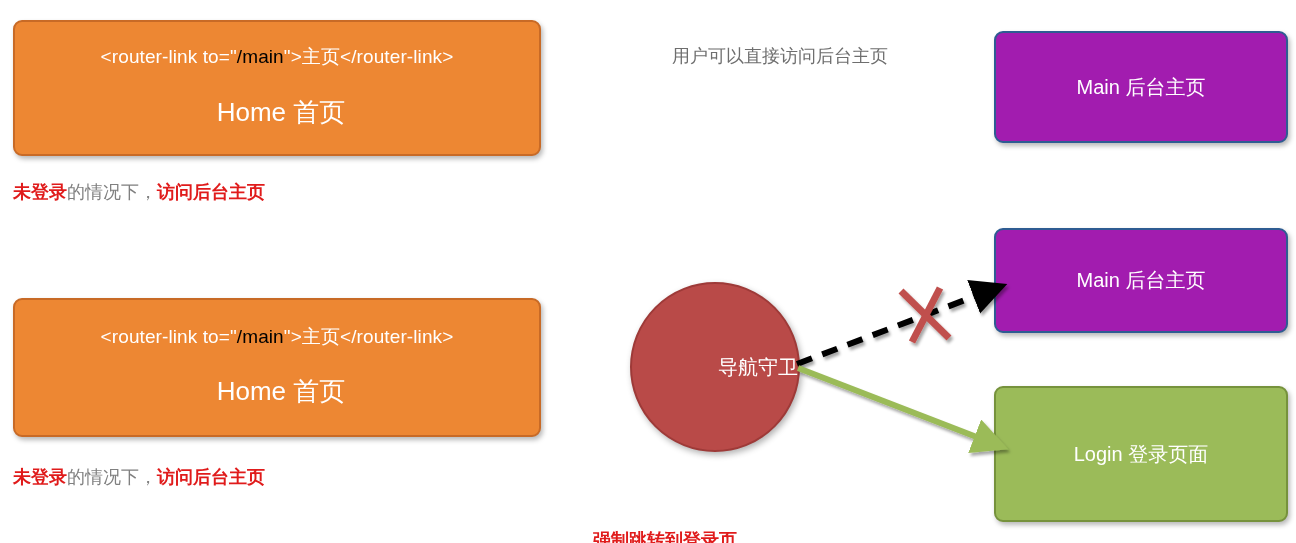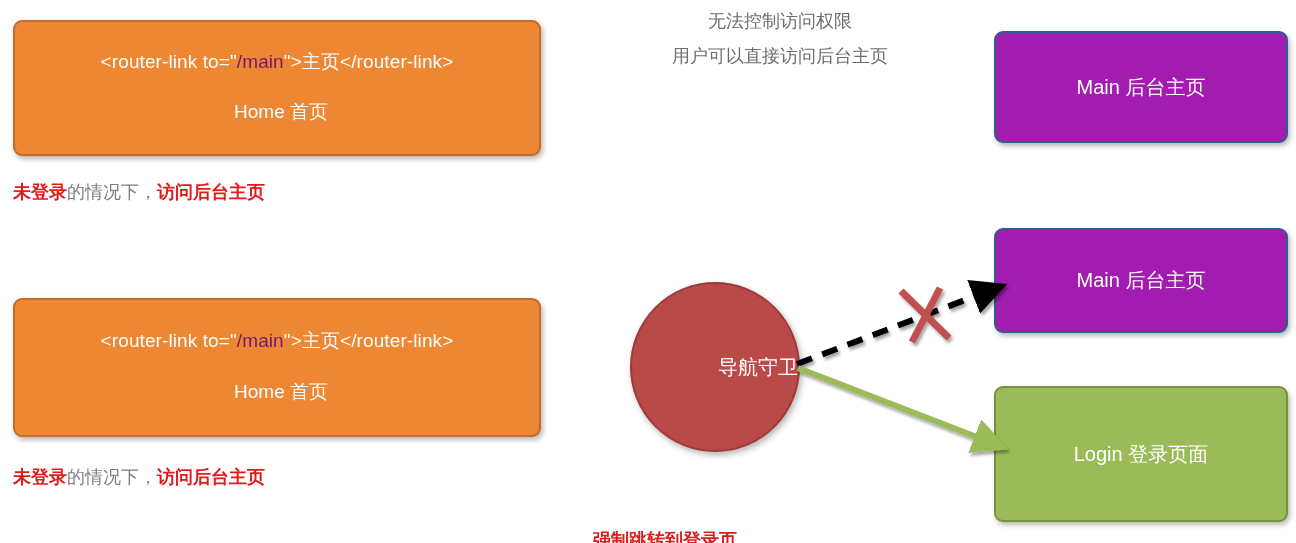--- a/index.html
+++ b/index.html
@@ -52,24 +52,24 @@
     color: #ffffff;
     box-shadow: 2px 3px 6px rgba(0,0,0,0.3);
   }
   .code-line {
     font-size: 19px;
     line-height: 1.2;
     letter-spacing: 0.1px;
     white-space: nowrap;
   }
   .code-red {
-    color: #701a75;
+    color: #000000;
   }
   .sub-line {
-    font-size: 19px;
+    font-size: 26px;
     margin-top: 26px;
     white-space: nowrap;
     margin-left: 8px;
   }
   .box-label {
     font-size: 20px;
     white-space: nowrap;
   }
   .circle-label {
     font-size: 20px;
@@ -112,21 +112,20 @@
     <div class="code-line">
       <span>&lt;router-link to="</span><span class="code-red">/main</span><span>"&gt;主页&lt;/router-link&gt;</span>
     </div>
     <div class="sub-line">Home 首页</div>
   </div>
 
   <div class="caption" style="left:13px; top:180px; width:528px;">
     <span class="cap-red">未登录</span><span class="cap-gray">的情况下，</span><span class="cap-red">访问后台主页</span>
   </div>
 
-  <div class="edge-label" style="left:620px; top:9px; width:320px;">无法控制访问权限</div>
 
   <div class="edge-label" style="left:620px; top:44px; width:320px;">用户可以直接访问后台主页</div>
 
   <div class="node node-blue" style="left:994px; top:31px; width:294px; height:112px;">
     <div class="box-label">Main 后台主页</div>
   </div>
 
   <div class="node node-orange" style="left:13px; top:298px; width:528px; height:139px;">
     <div class="code-line">
       <span>&lt;router-link to="</span><span class="code-red">/main</span><span>"&gt;主页&lt;/router-link&gt;</span>

